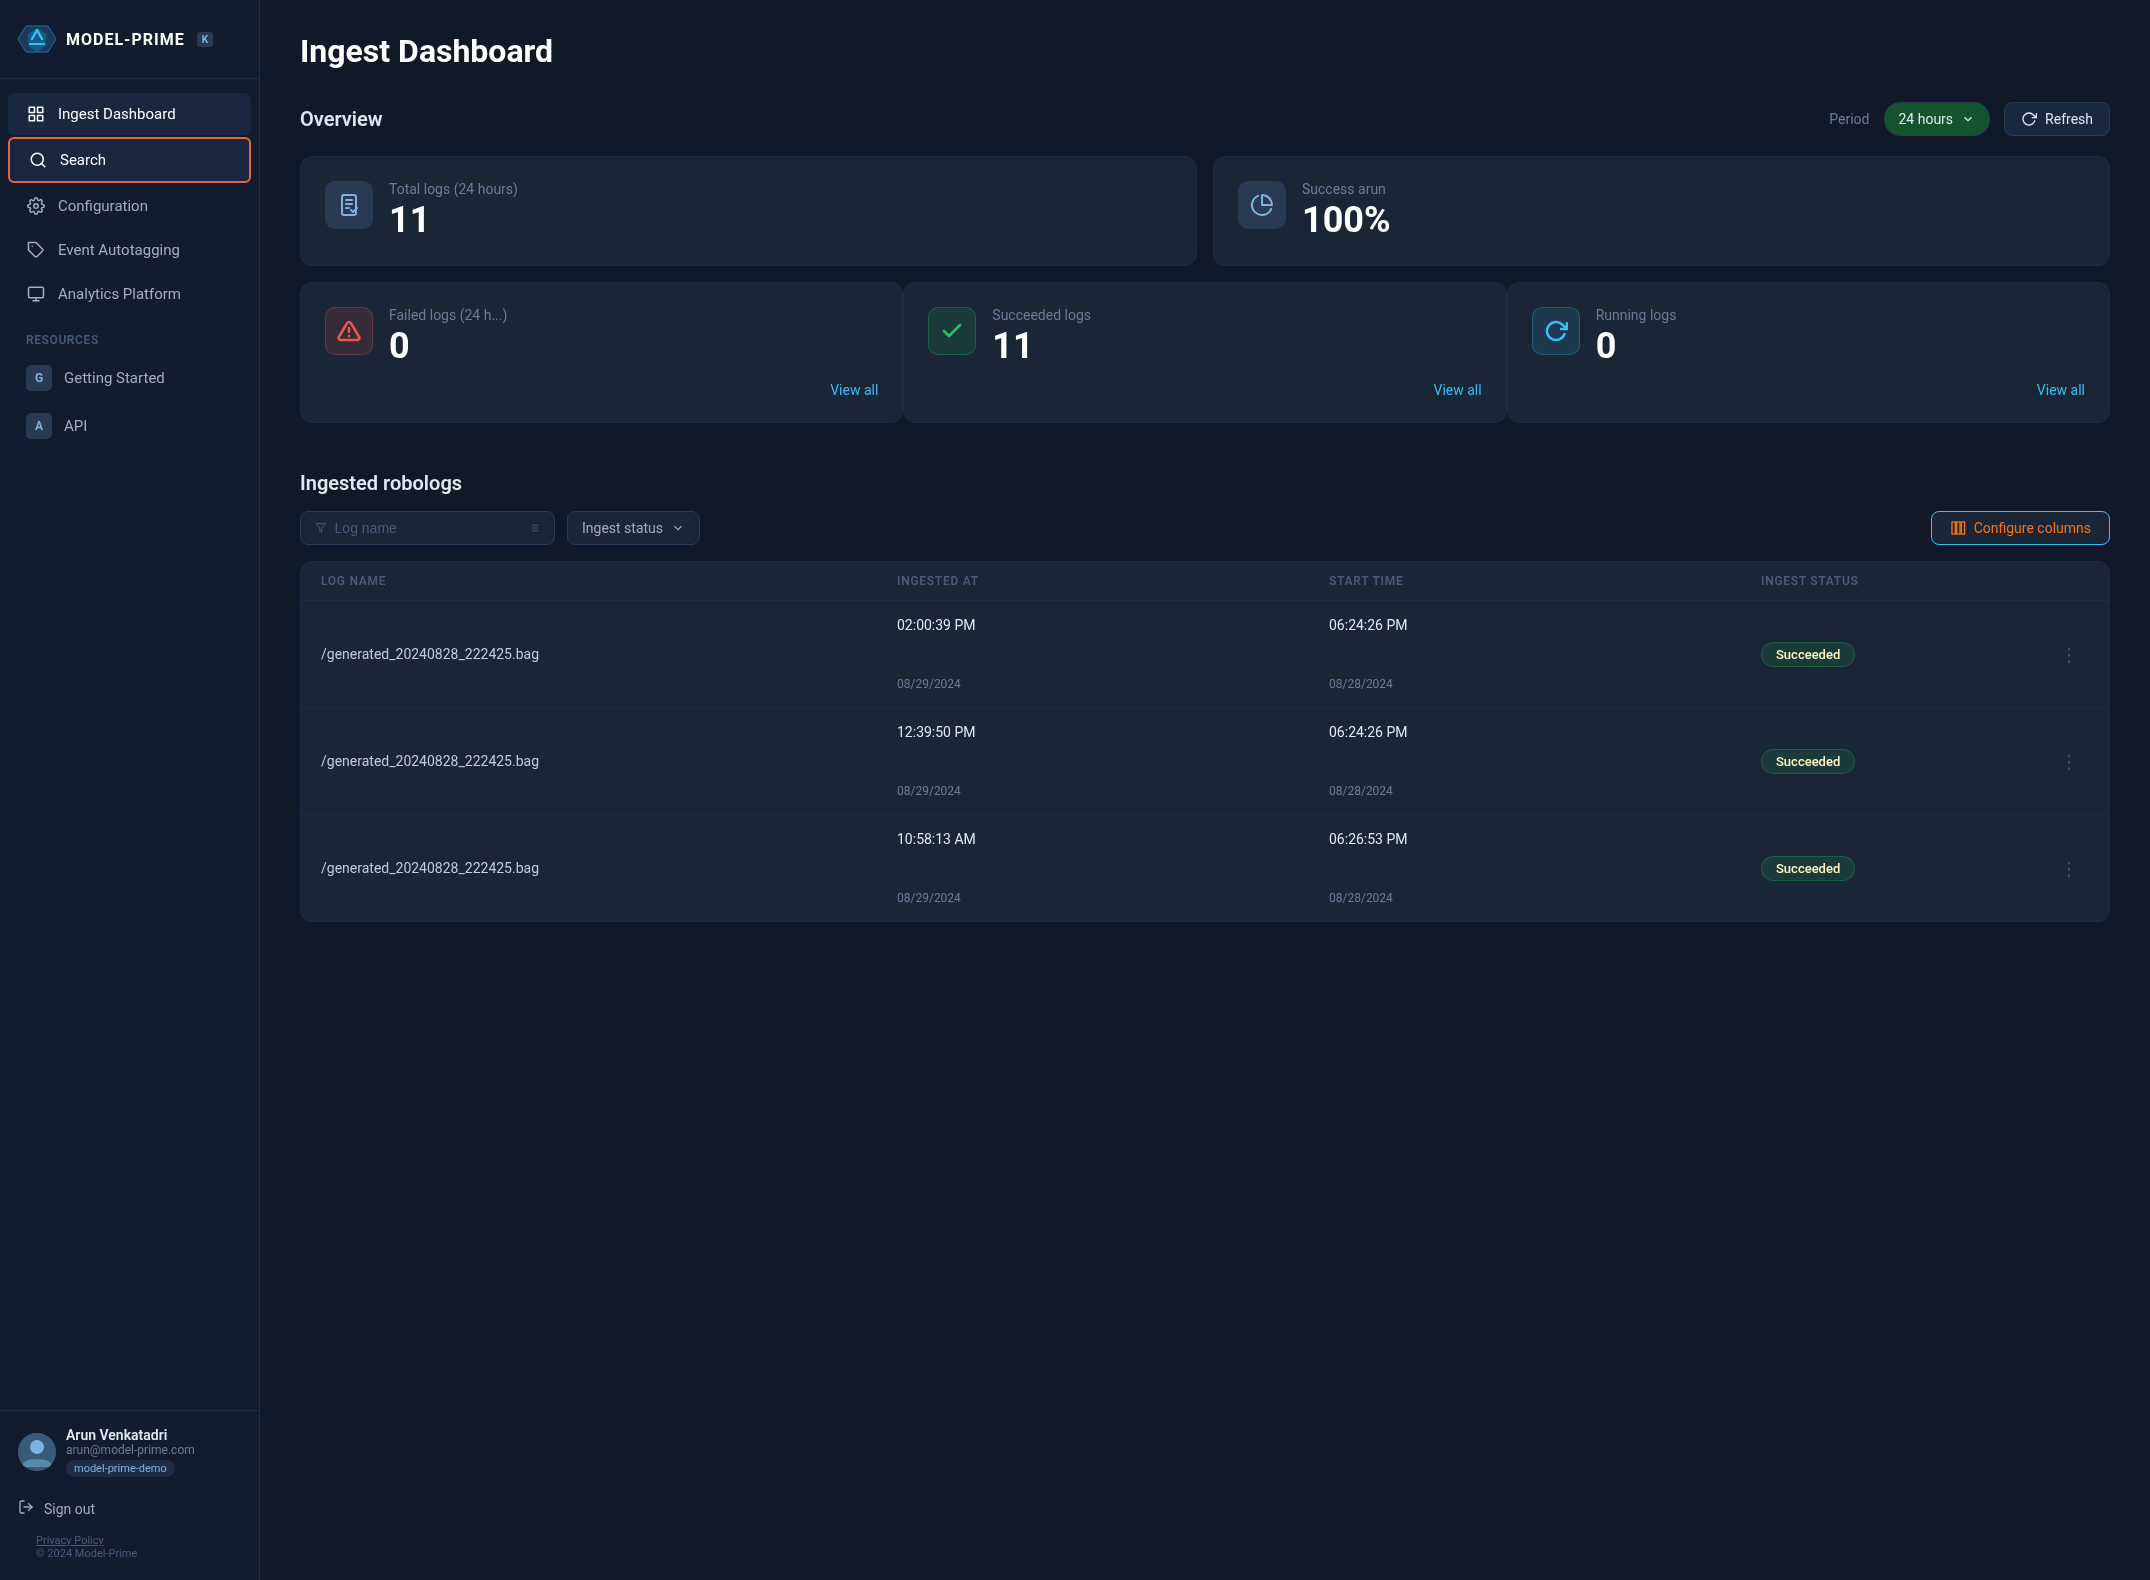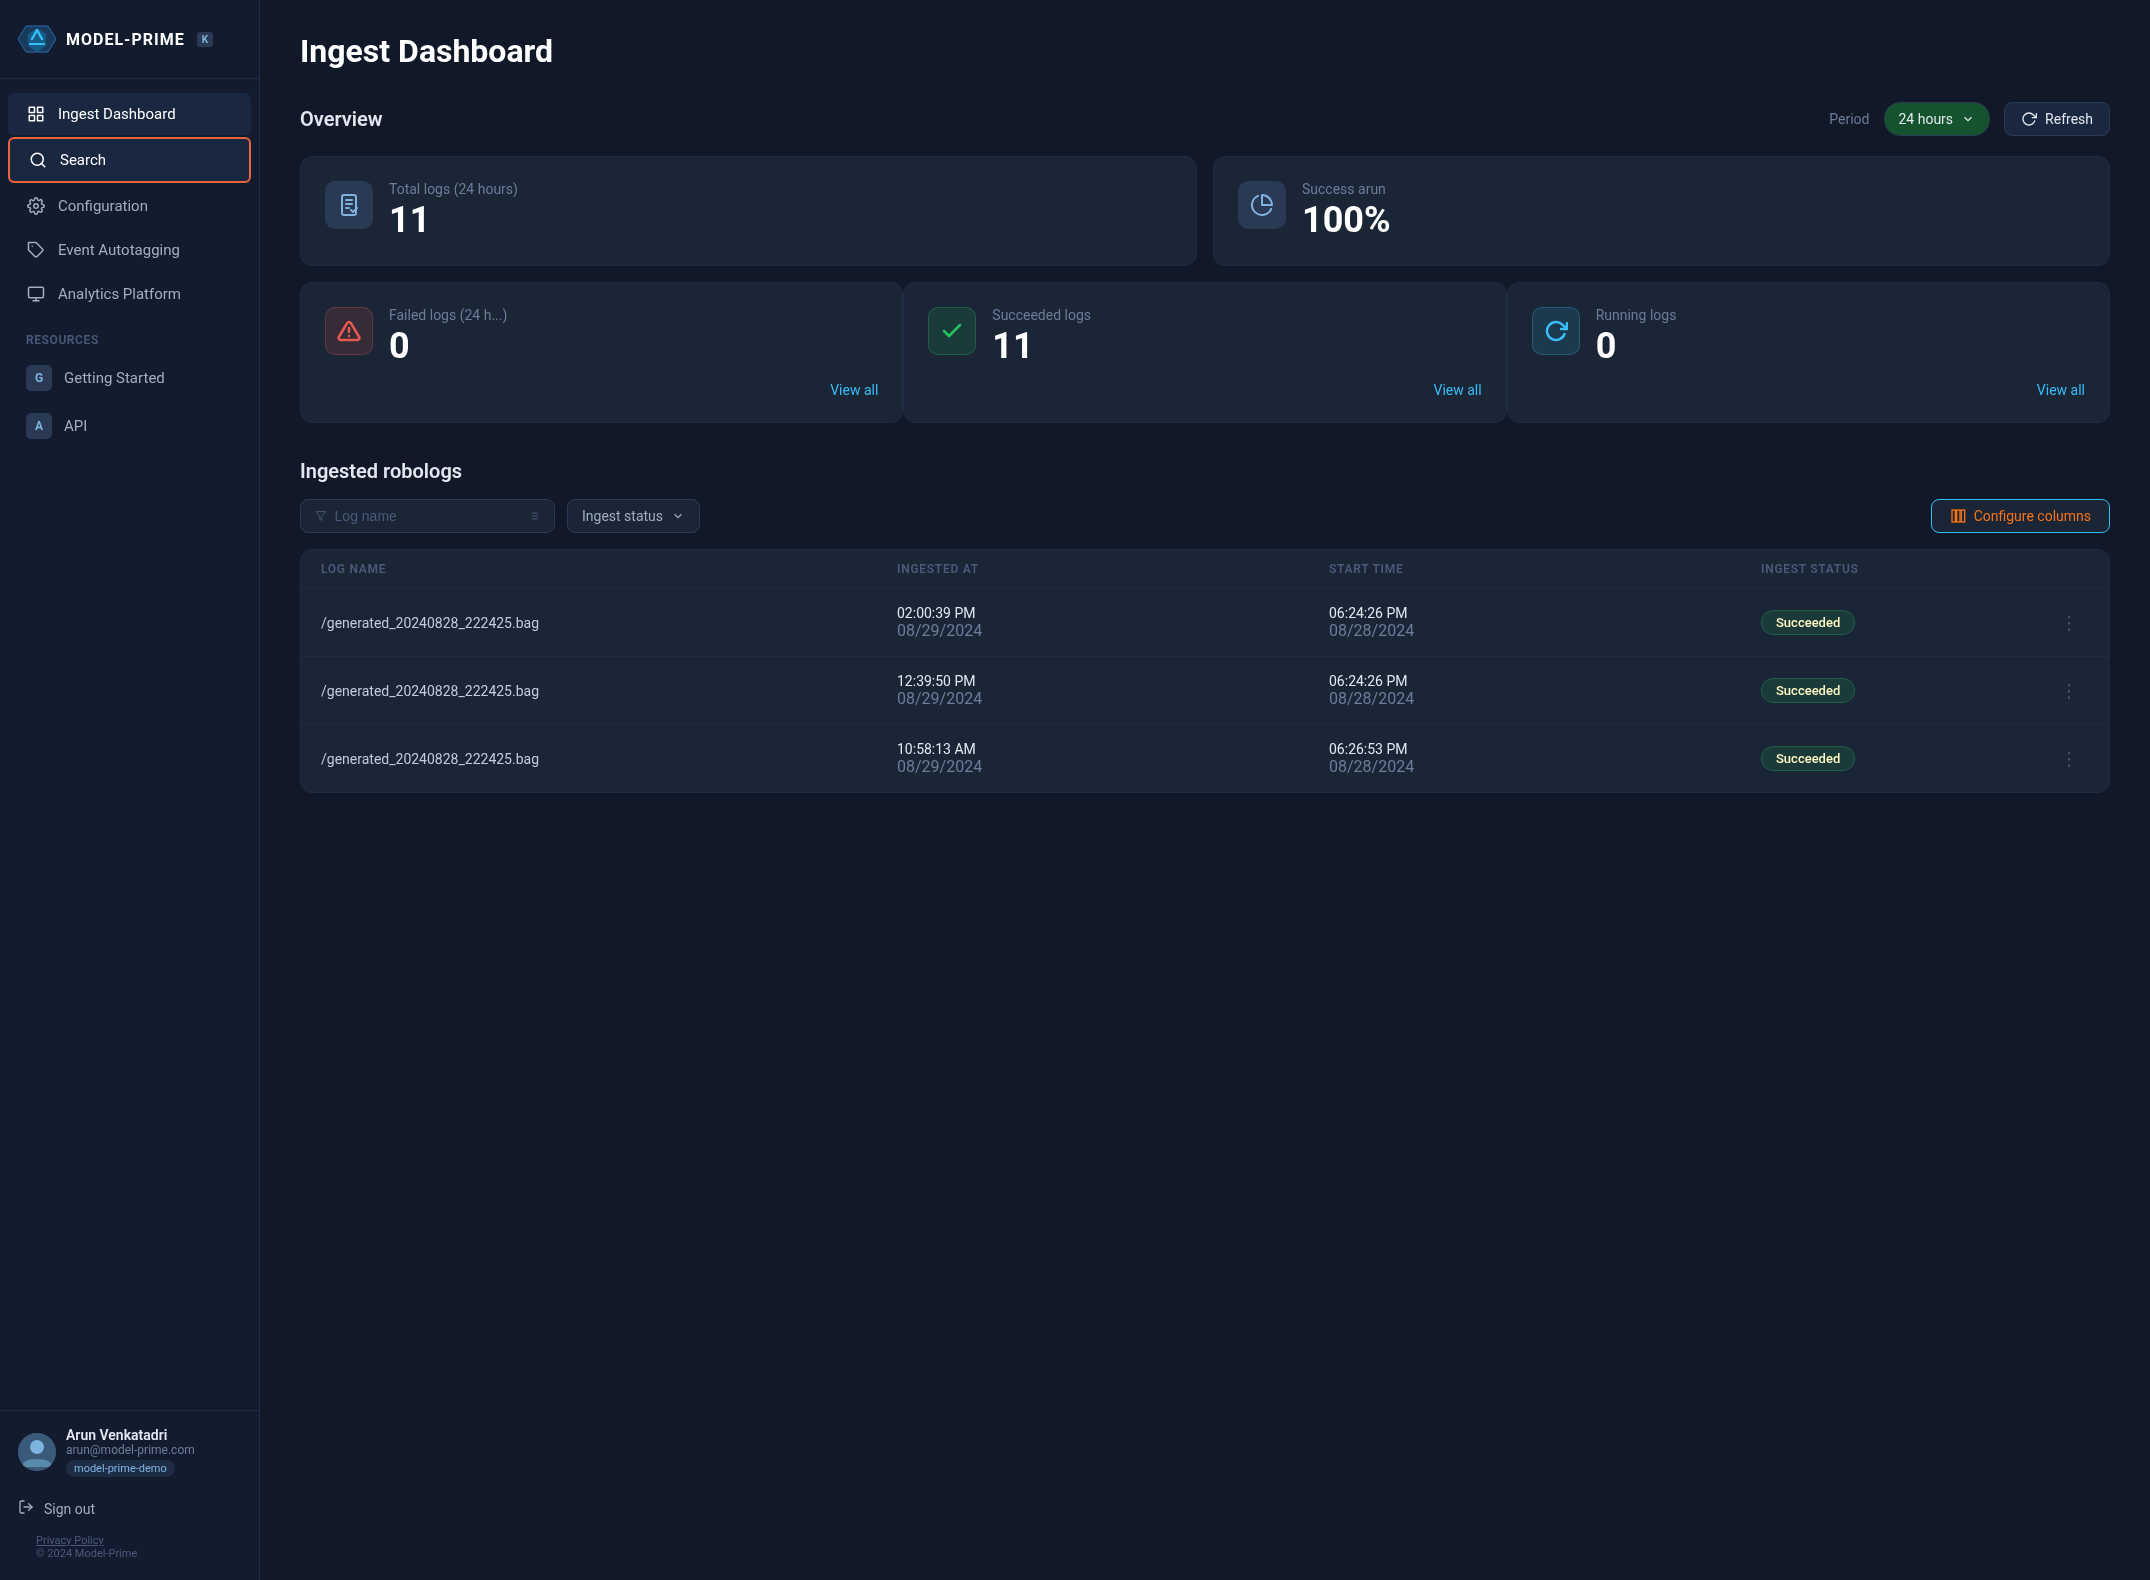--- a/index.html
+++ b/index.html
@@ -265,21 +265,21 @@
       display: grid;
       grid-template-columns: 1fr 1fr;
       gap: 16px;
       margin-bottom: 16px;
     }
 
     .cards-row-bottom {
       display: grid;
       grid-template-columns: 1fr 1fr 1fr;
       gap: 0;
-      margin-bottom: 36px;
+      margin-bottom: 48px;
     }
 
     .card {
       background: #1a2535;
       border: 1px solid #1e2d45;
       border-radius: 12px;
       padding: 24px;
     }
 
     .card-header {
@@ -437,22 +437,23 @@
       font-size: 14px;
       color: #c0cce0;
     }
 
     .table-cell .time {
       font-size: 14px;
       color: #e2e8f0;
     }
 
     .table-cell .date {
-      font-size: 16px;
+      font-size: 12px;
       color: #6a7d9a;
+      margin-top: 44px;
     }
 
     .status-badge {
       display: inline-flex;
       align-items: center;
       background: #22c55e22;
       border: 1px solid #22c55e44;
       color: #fef9c3;
       border-radius: 20px;
       padding: 4px 14px;

